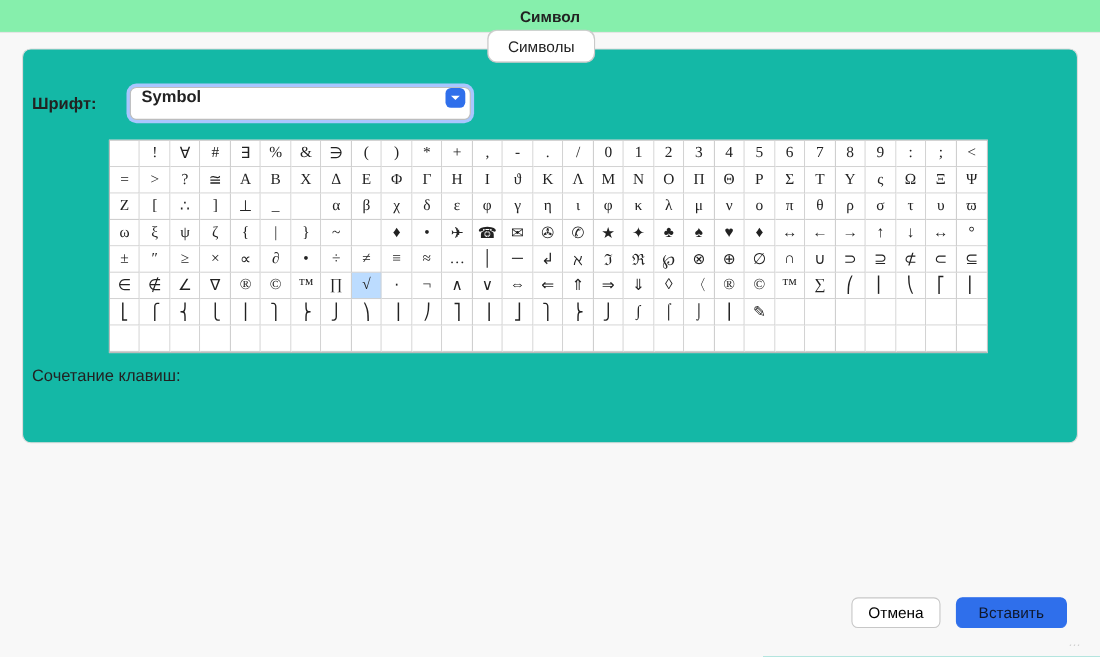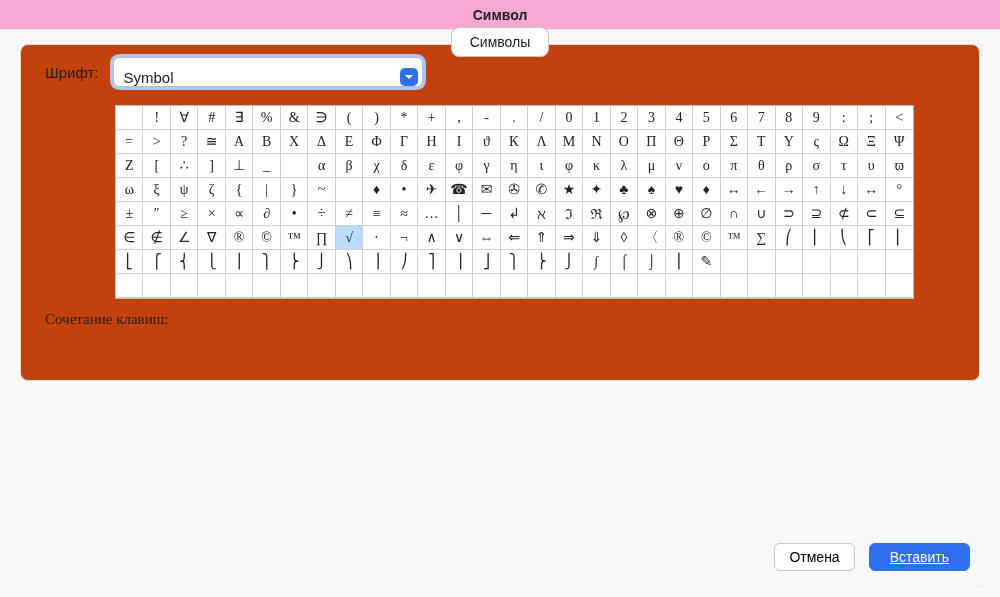--- a/index.html
+++ b/index.html
@@ -14,29 +14,29 @@
     overflow: hidden;
     position: relative;
   }
   .titlebar {
     height: 30px;
     display: flex;
     align-items: center;
     justify-content: center;
     font-weight: 600;
     font-size: 14px;
-    background: #f9a8d4;
+    background: #86efac;
     border-bottom: 1px solid #e6e6e6;
   }
   .panel {
     margin: 14px 20px 0 20px;
-    background: #c2410c;
+    background: #14b8a6;
     border: 1px solid #dcdcdc;
     border-radius: 8px;
-    padding: 0 24px 24px 24px;
+    padding: 0 24px 24px 8px;
     position: relative;
   }
   .tabs {
     display: flex;
     justify-content: center;
     margin-top: -18px;
     gap: 0;
   }
   .tabgroup {
     display: flex;
@@ -53,26 +53,28 @@
     background: transparent;
   }
   .tab.active {
     background: #ffffff;
     border-radius: 8px;
     box-shadow: 0 0 0 1px #c9c9c9;
   }
   .row-font {
     display: flex;
     align-items: center;
-    gap: 14px;
+    margin-top: 22px;
+    gap: 30px;
+    font-weight: bold;
   }
   .field-label { font-size: 15px; }
   .select {
     display: flex;
-    align-items: flex-end;
+    align-items: flex-start;
     justify-content: space-between;
     width: 310px;
     height: 30px;
     padding: 0 4px 0 10px;
     background: #ffffff;
     border: 1px solid #bdbdbd;
     border-radius: 6px;
     box-shadow: 0 0 0 3px #a9c6ff;
     font-size: 15px;
   }
@@ -104,43 +106,42 @@
     font-size: 14px;
     font-family: "Times New Roman", serif;
     cursor: default;
     background: #fff;
     overflow: hidden;
     white-space: nowrap;
   }
   .cell:nth-child(29n) { border-right: none; }
   .cell.sel { background: #bcdcff; }
   .info { margin-top: 16px; font-size: 15px; }
-  .shortcut { margin-top: 12px; font-size: 15px; font-family: Liberation Serif, serif; }
+  .shortcut { margin-top: 12px; font-size: 15px; }
   .btnrow { margin-top: 28px; display: flex; gap: 12px; }
   .btnrow button, .footer button {
     font-size: 14px;
     padding: 5px 14px;
     border-radius: 6px;
     border: 1px solid #c7c7c7;
     background: #ffffff;
     cursor: default;
   }
   .footer {
     position: absolute;
     right: 30px;
     bottom: 26px;
     display: flex;
     gap: 14px;
   }
   .footer .primary {
     background: #2f6feb;
     border-color: #2f6feb;
-    color: #fef9c3;
+    color: #0f172a;
     padding: 5px 20px;
-    text-decoration: underline;
   }
   .watermark {
     position: absolute;
     right: 18px; bottom: 4px;
     font-size: 11px;
     color: #b9b9b9;
     font-style: italic;
     letter-spacing: .5px;
     opacity: .6;
   }

